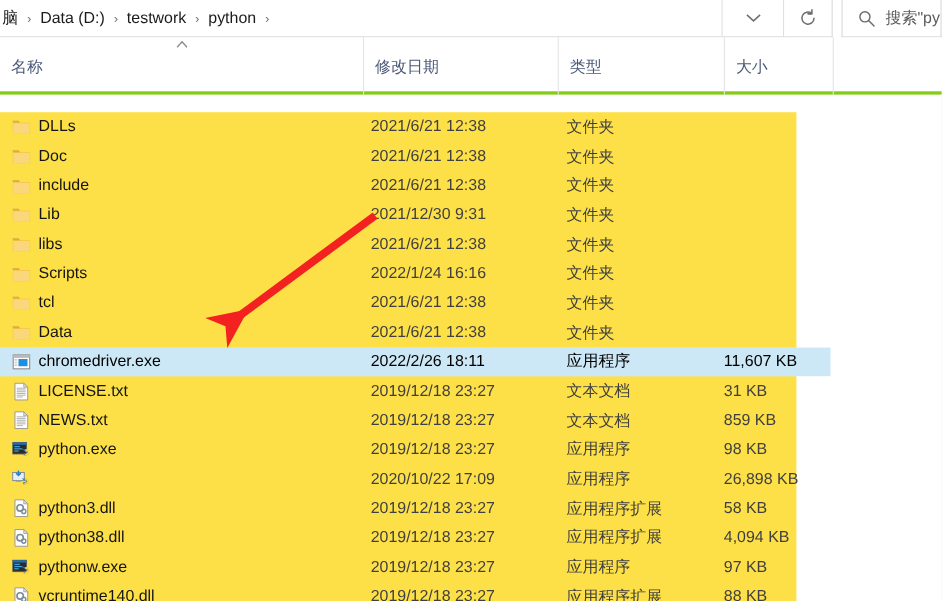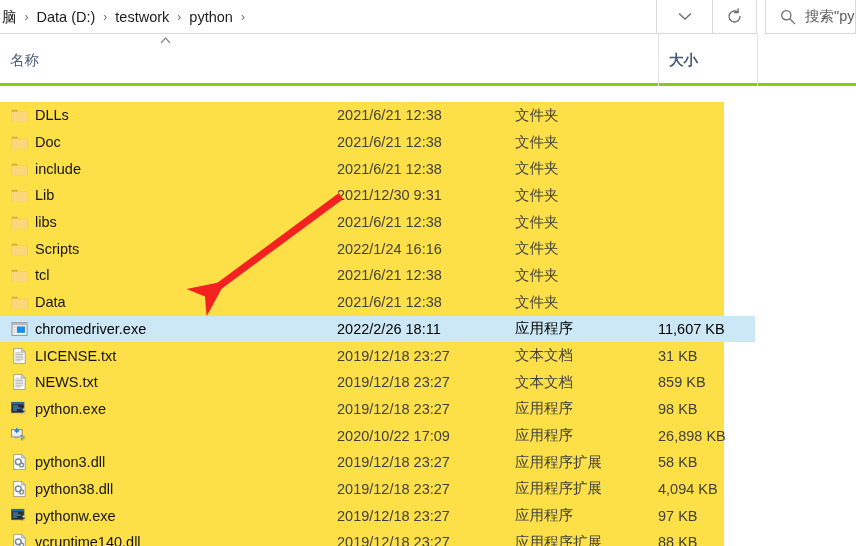--- a/index.html
+++ b/index.html
@@ -172,21 +172,23 @@
     </svg>
     <span class="search-ph">搜索"py</span>
   </div>
 </div>
 
 <div class="colhead">
   <svg class="sort-caret" viewBox="0 0 11 7">
     <path d="M1 6 L5.5 1 L10 6" fill="none" stroke="#8a8a8a" stroke-width="1.2"></path>
   </svg>
   <div class="cell first" style="left:0px;width:330px;">名称</div>
-  <div class="cell" style="left:658px;width:99px;font-weight:bold;">大小</div>
+  <div class="cell" style="left:330px;width:177px;">修改日期</div>
+  <div class="cell" style="left:507px;width:151px;">类型</div>
+  <div class="cell" style="left:658px;width:99px;">大小</div>
   <div class="cell" style="left:757px;width:99px;"></div>
 </div>
 
 <div class="filelist" id="filelist">
     <div class="row">
       <svg class="cicon" viewBox="0 0 17 17">
         <path d="M0.6 3.2 h5.3 l1.3 1.7 h9.2 v10.3 h-15.8 z" fill="#f3c34e"></path>
         <path d="M0.6 3.2 h5.3 l1.3 1.7 h-6.6 z" fill="#e0ae3c"></path>
         <path d="M1.0 5.6 h15.0 v9.6 h-15.0 z" fill="#fbd77b"></path>
       </svg>

